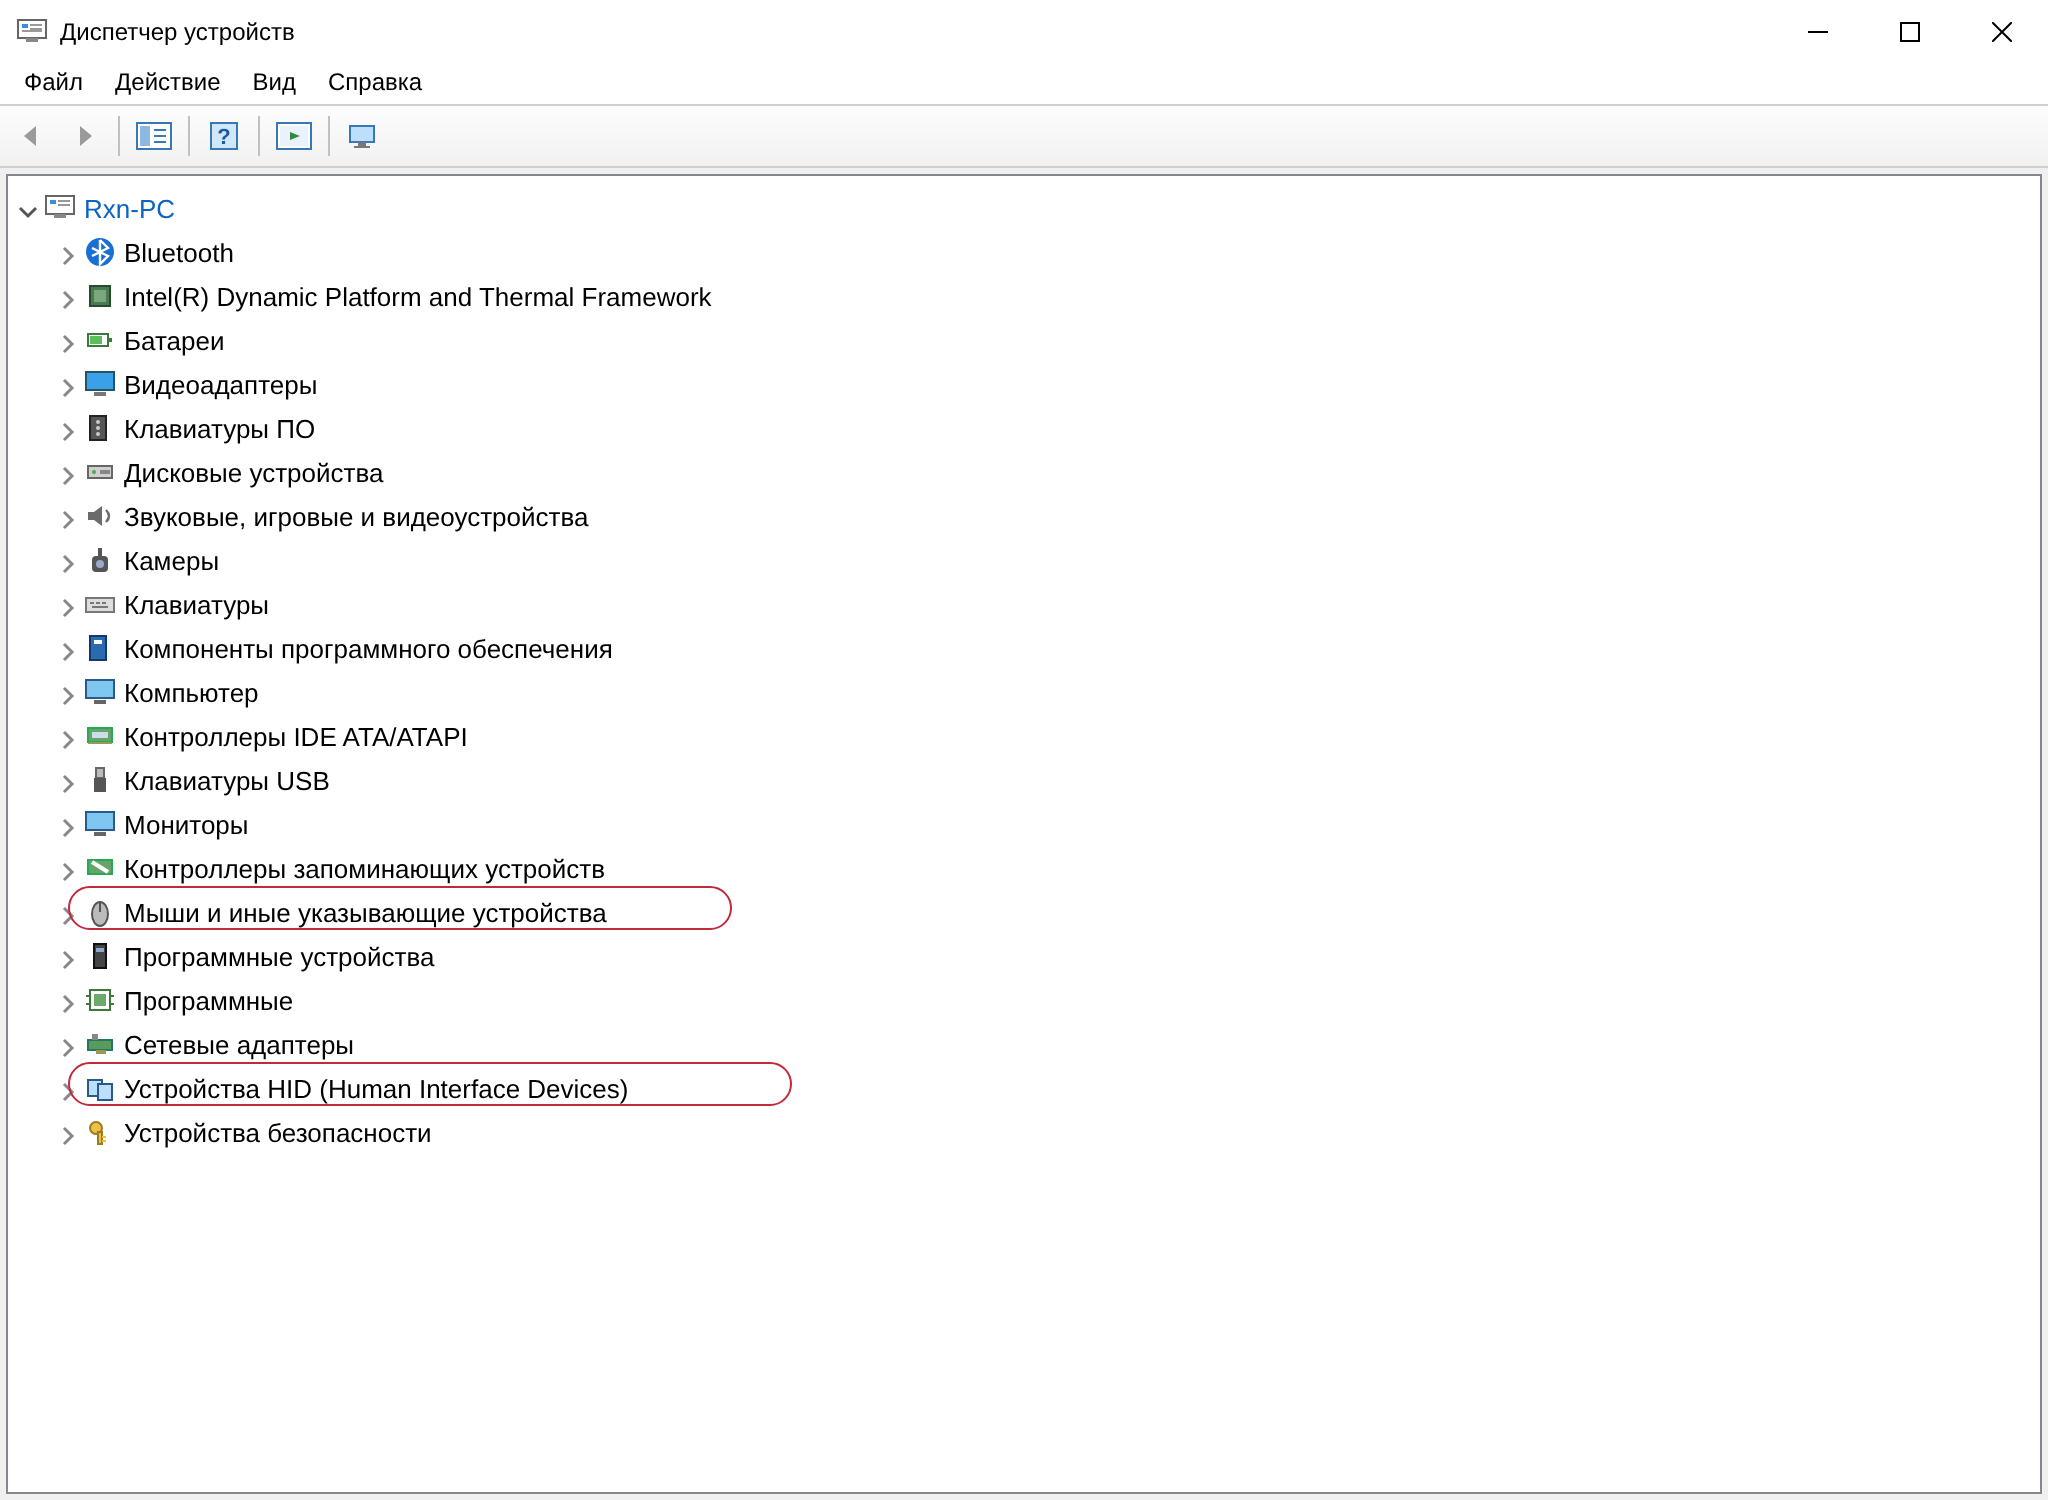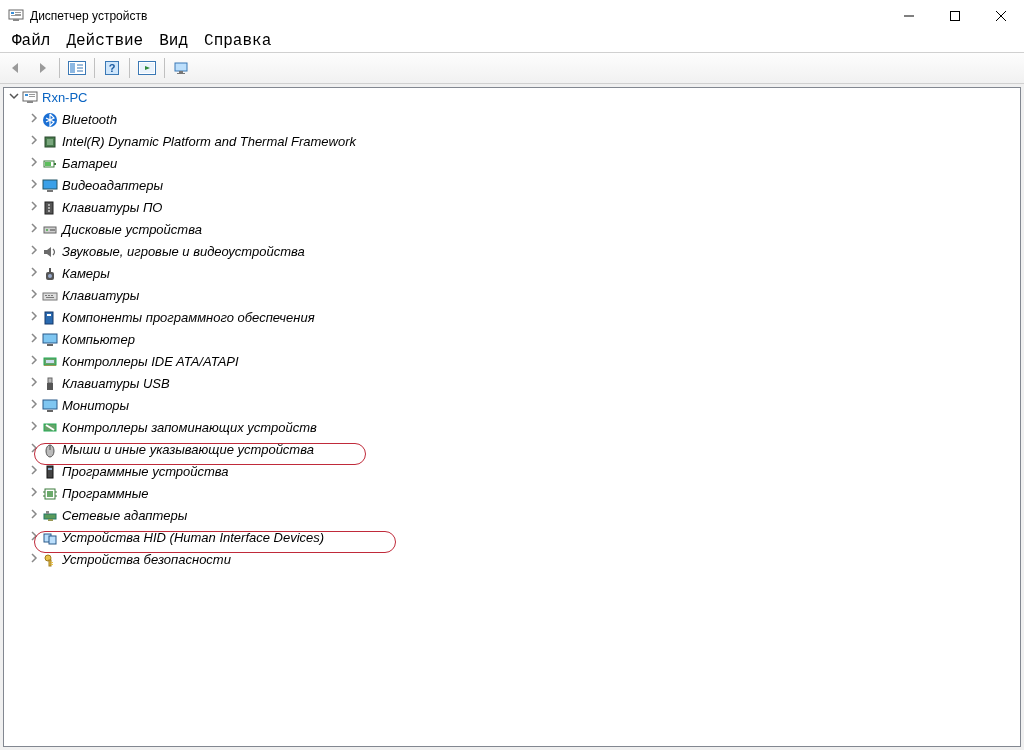--- a/index.html
+++ b/index.html
@@ -34,24 +34,23 @@
   }
   .win-controls { display: flex; }
   .win-btn {
     width: 46px; height: 32px;
     display: flex; align-items: center; justify-content: center;
   }
   .win-btn svg { stroke: #000; stroke-width: 1; }
   
   .menubar {
     height: 20px;
-    display: flex; align-items: flex-end;
+    display: flex; align-items: flex-start;
     padding: 0 4px;
-    font-size: 16px;
-    font-family: Liberation Mono, monospace;
+    font-size: 12px;
   }
   .menubar .menu-item {
     padding: 2px 8px;
   }
   
   .toolbar {
     height: 30px;
     border-top: 1px solid #d0d0d0;
     border-bottom: 1px solid #d0d0d0;
     background: linear-gradient(#fdfdfd,#f1f1f1);
@@ -77,41 +76,41 @@
     display: flex;
   }
   .tree-panel {
     flex: 1;
     background: #fff;
     border: 1px solid #828790;
     overflow: auto;
     padding: 2px 0;
   }
   .tree-row {
-    display: flex; align-items: flex-start;
+    display: flex; align-items: flex-end;
     height: 22px;
     position: relative;
     white-space: nowrap;
   }
   .tree-row .expander {
     width: 12px; height: 12px;
     margin-right: 2px;
     display: flex; align-items: center; justify-content: center;
   }
   .tree-row .node-icon {
     width: 16px; height: 16px;
     margin-right: 4px;
     display: flex; align-items: center; justify-content: center;
   }
   .tree-row .node-label {
     font-size: 13px;
   }
   .root-row { padding-left: 4px; }
   .root-row .node-label { color: #0a64c2; }
-  .child-row { padding-left: 24px; font-style: italic; }
+  .child-row { padding-left: 24px; }
   .highlight-oval {
     position: absolute;
     left: 30px; top: 1px;
     height: 20px;
     border: 1.5px solid #c02a3a;
     border-radius: 12px;
     pointer-events: none;
   }
 </style>
 </head>

